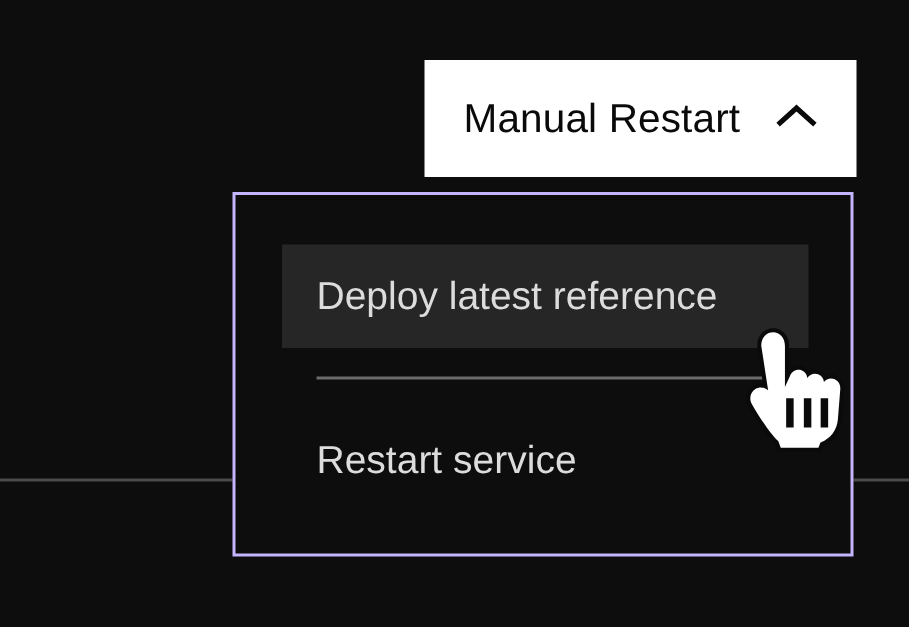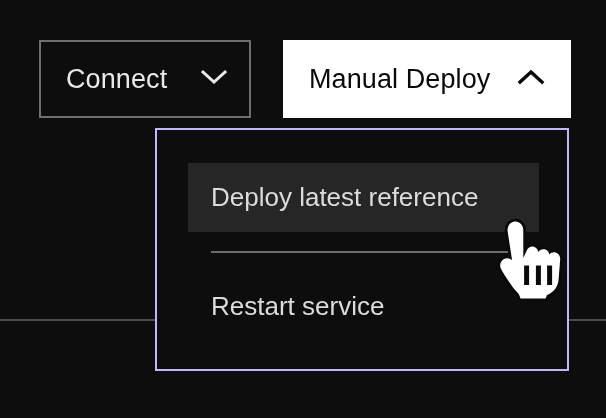--- a/index.html
+++ b/index.html
@@ -138,31 +138,23 @@
     pointer-events: none;
   }
 </style>
 </head>
 <body>
 
 <div class="stage">
 
   <div class="bg-rule"></div>
 
-  <div class="connect-btn">
-    <span class="label">Connect</span>
-    <span class="chev">
-      <svg width="26" height="16" viewBox="0 0 26 16" aria-hidden="true">
-        <polyline points="2,3 13,13 24,3" fill="none" stroke="#e9e9e9" stroke-width="3" stroke-linecap="square" stroke-linejoin="miter"></polyline>
-      </svg>
-    </span>
-  </div>
 
   <div class="deploy-btn">
-    <span class="label">Manual Deploy</span>
+    <span class="label">Manual Restart</span>
     <span class="chev">
       <svg width="28" height="16" viewBox="0 0 28 16" aria-hidden="true">
         <polyline points="3,13 14,3 25,13" fill="none" stroke="#0a0a0a" stroke-width="3.4" stroke-linecap="square" stroke-linejoin="miter"></polyline>
       </svg>
     </span>
   </div>
 
   <div class="menu">
 
     <div class="menu-item highlighted">

